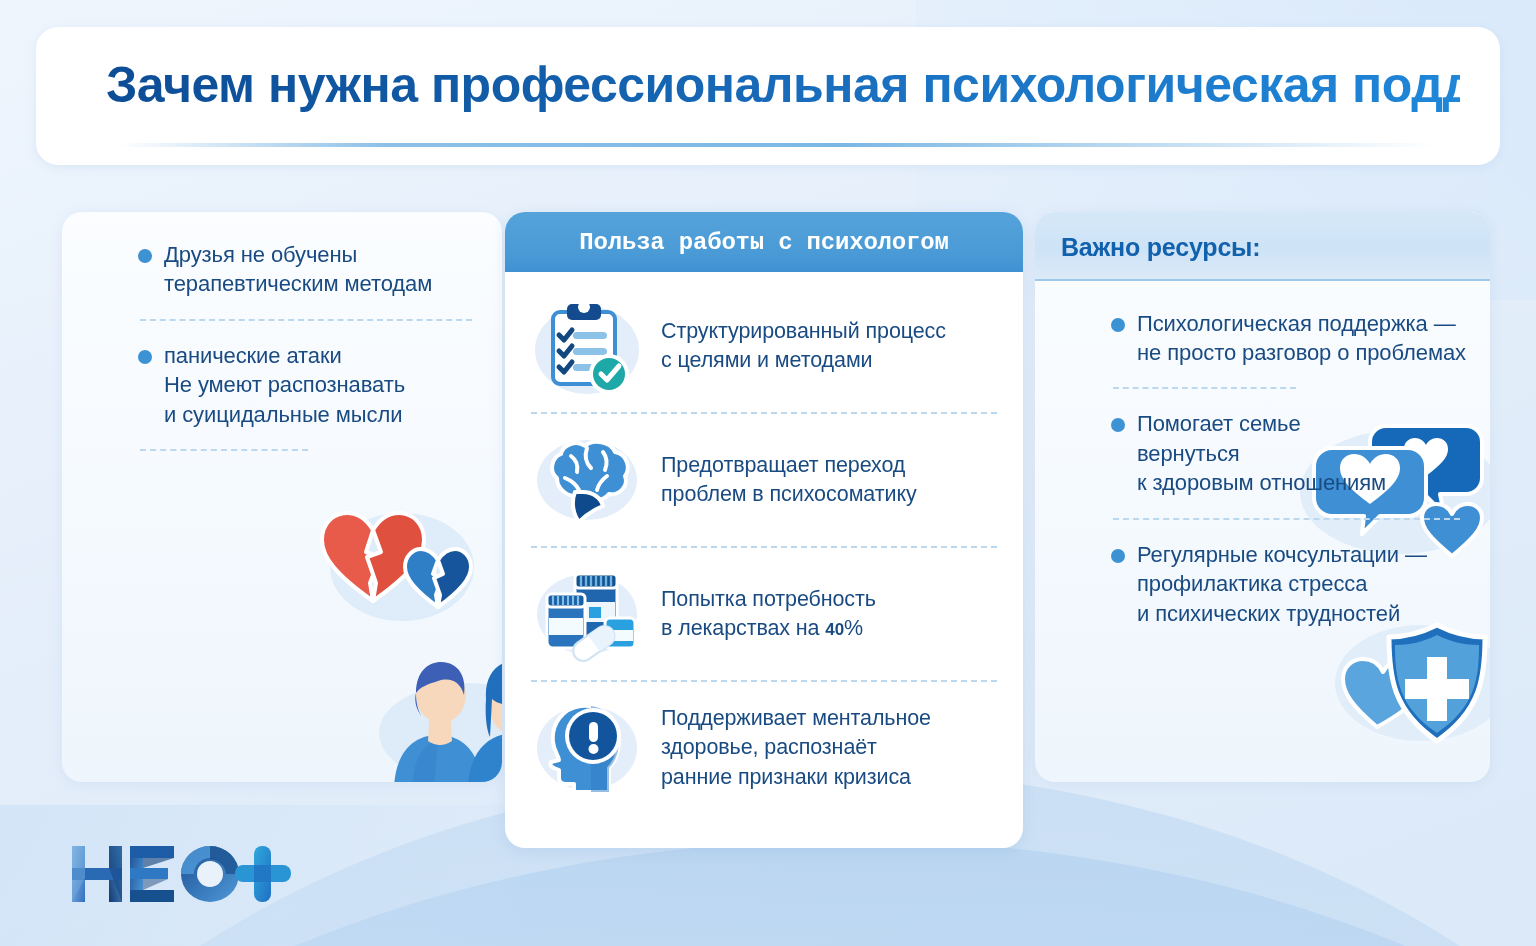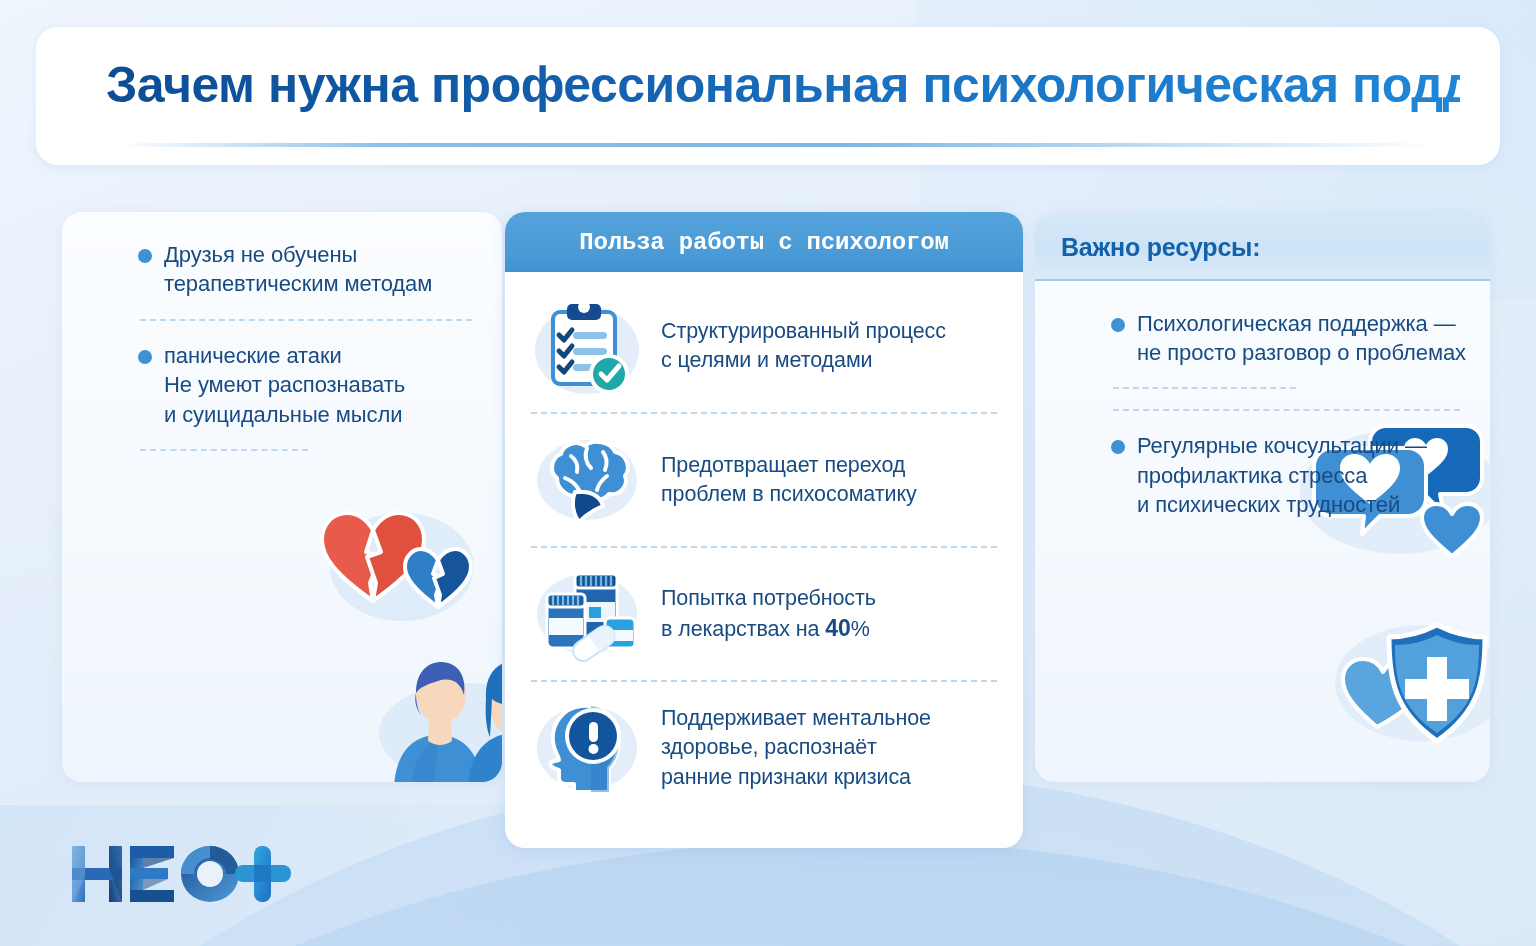--- a/index.html
+++ b/index.html
@@ -103,21 +103,21 @@
   .dash{
     height:0;border-top:2px dashed #bcd8ee;margin:20px 6px 20px 6px;
   }
   .dash.short{margin-right:170px;}
 
   
   .mrows{padding:22px 0 0 0;}
   .mrow{display:flex;align-items:center;gap:14px;padding:0 24px 0 26px;}
   .mico{flex:0 0 auto;width:116px;height:104px;position:relative;}
   .mtxt{font-size:21.5px;line-height:1.36;color:#194b82;font-weight:500;letter-spacing:-.1px;}
-  .mtxt b{font-weight:bold;font-size:23px;}
+  .mtxt b{font-weight:bold;font-size:17px;}
   .mtxt .pct{font-weight:500;}
   .mdash{height:0;border-top:2px dashed #bcd8ee;margin:14px 26px;}
 
   
   .illu{position:absolute;pointer-events:none;}
   #illu-hearts{left:248px;top:285px;width:175px;height:130px;z-index:2;}
   #illu-people{left:310px;top:425px;width:190px;height:150px;z-index:2;}
   #illu-chat{left:255px;top:200px;width:215px;height:165px;z-index:2;}
   #illu-shield{left:290px;top:395px;width:185px;height:160px;z-index:2;}
 
@@ -364,20 +364,28 @@
         <div class="bitem">
           <div class="dot"></div>
           <div class="btxt">
             <div>Психологическая поддержка —</div>
             <div>не просто разговор о проблемах</div>
           </div>
         </div>
 
         <div class="dash short"></div>
 
+        <div class="bitem">
+          <div class="dot"></div>
+          <div class="btxt">
+            <div>Помогает семье</div>
+            <div>вернуться</div>
+            <div>к здоровым отношениям</div>
+          </div>
+        </div>
 
         <div class="dash"></div>
 
         <div class="bitem">
           <div class="dot"></div>
           <div class="btxt">
             <div>Регулярные кочсультации —</div>
             <div>профилактика стресса</div>
             <div>и психических трудностей</div>
           </div>

